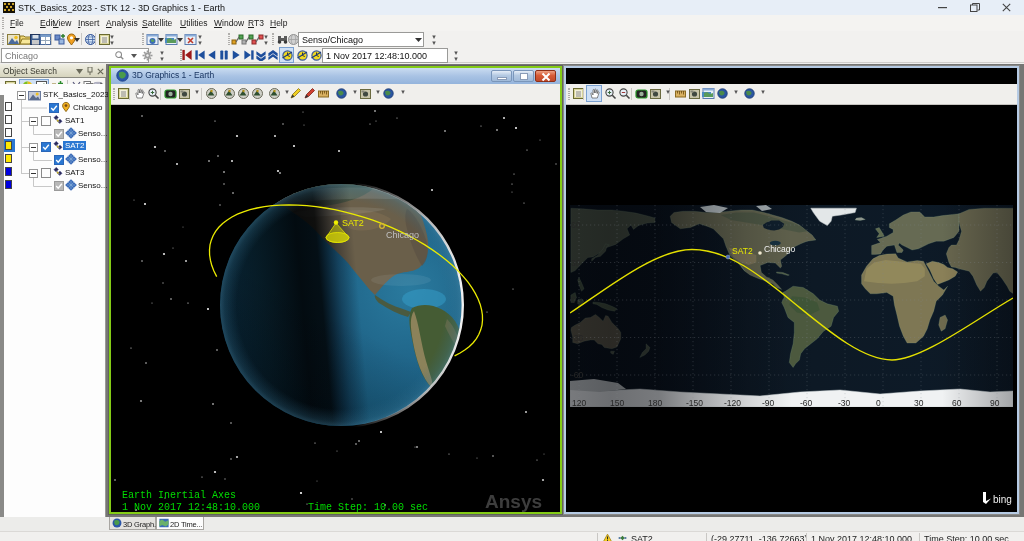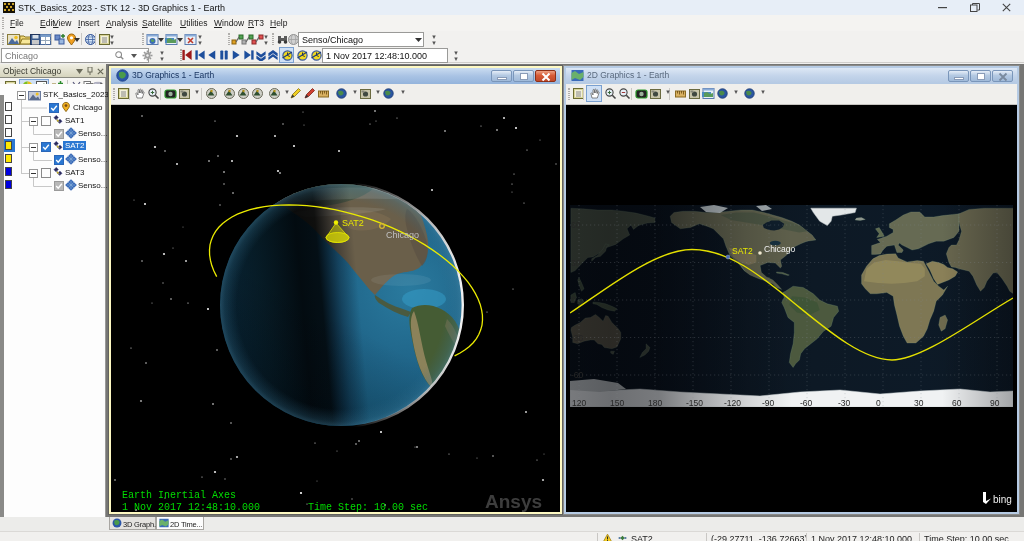--- a/index.html
+++ b/index.html
@@ -11,21 +11,21 @@
 .tsep{position:absolute;top:2px;width:1px;height:12px;background:#c9c7c4}
 .ovf{position:absolute;font-size:7px;color:#555;line-height:6px;text-align:center;width:8px}
 .handle{position:absolute;width:2px;height:12px;border-left:1px dotted #b0aeab;border-right:1px dotted #b0aeab}
 #main{position:absolute;left:0;top:64px;width:1024px;height:453px;background:#767674}
 #ob{position:absolute;left:0;top:0;width:106px;height:453px;background:#fdfdfd;border-right:1px solid #9a9a98}
 #obhead{position:absolute;left:0;top:0;width:106px;height:14px;background:linear-gradient(#f0efe4,#d6d4bd);font-size:8.5px;color:#3a3a30;border-bottom:1px solid #8a8a80}
 #obtool{position:absolute;left:0;top:14px;width:105px;height:19px;background:#f7f6f4;border-bottom:1px solid #e0deda}
 #obtree{position:absolute;left:0;top:20px;width:105px;height:420px;background:#fdfdfd;font-size:8px;color:#111}
 .leftstrip{position:absolute;left:0;top:31px;width:4px;height:422px;background:#8a8a88}
 .sw{position:absolute;left:5px;width:7px;height:9px;border:1px solid #444}
-#win3d{position:absolute;left:109px;top:2px;width:453px;height:448px;background:#000;border:2px solid #fef9c3;box-shadow:0 0 0 1px #62625f}
+#win3d{position:absolute;left:109px;top:2px;width:453px;height:448px;background:#000;border:2px solid #84cc16;box-shadow:0 0 0 1px #62625f}
 #win2d{position:absolute;left:564px;top:2px;width:455px;height:448px;background:#000;border:2px solid #b6cbe4;box-shadow:0 0 0 1px #8a8a88}
 .wtitle{position:absolute;left:0px;top:0px;right:0px;height:16px;font-size:8.5px}
 .wtool{position:absolute;left:0px;top:16px;right:0px;height:21px;background:#f0efec;border-bottom:1px solid #c6c4c0}
 .wcontent{position:absolute;left:0px;top:37px;right:0px;bottom:0px;background:#000;overflow:hidden}
 .wbtn3{position:absolute;top:2px;width:21px;height:12px;border:1px solid #7a96ba;border-radius:2px;background:linear-gradient(#e6eef8,#b4c9e2 45%,#a0bad9)}
 #tabs{position:absolute;left:0;top:517px;width:1024px;height:14px;background:#ececea;font-size:7.5px;color:#222;white-space:nowrap;letter-spacing:-0.2px}
 .tab{position:absolute;top:0;height:13px;border:1px solid #a8a6a2;border-top:none;line-height:12px}
 #status{position:absolute;left:0;top:531px;width:1024px;height:10px;background:#f1f0ee;border-top:1px solid #dbd9d6;font-size:9px;color:#222}
 .ssep{position:absolute;top:1px;width:1px;height:12px;background:#c9c7c4}
 </style></head><body>
@@ -254,21 +254,21 @@
       <line x1="6.5" y1="6.5" x2="8.8" y2="7.5" stroke="#333" stroke-width="1"></line>
       <path d="M1.5,9 L11,3" stroke="#1a3a7c" stroke-width="1.1"></path>
     </svg>
     <div class="abs" style="left:322px;top:1px;width:126px;height:15px;background:#fff;border:1px solid #9a9a98"></div>
     <span class="abs" style="left:326px;top:4px;font-size:9px;color:#111">1 Nov 2017 12:48:10.000</span>
     <div class="ovf" style="left:452px;top:3px">▾<br>▾</div>
   </div>
 <div id="main">
 <div id="ob">
       <div id="obhead">
-        <span class="abs" style="left:3px;top:2px">Object Chicago</span>
+        <span class="abs" style="left:3px;top:2px">Object Search</span>
         <svg class="abs" style="left:76px;top:5px" width="7" height="5" viewBox="0 0 7 5">
           <path d="M0,0 L7,0 L3.5,5 Z" fill="#6a6a5a"></path>
         </svg>
         <svg class="abs" style="left:87px;top:3px" width="6" height="8" viewBox="0 0 6 8">
           <rect x="1" y="0" width="4" height="5" fill="none" stroke="#6a6a5a"></rect>
           <line x1="3" y1="5" x2="3" y2="8" stroke="#6a6a5a"></line>
         </svg>
         <svg class="abs" style="left:97px;top:4px" width="7" height="7" viewBox="0 0 7 7">
           <path d="M0.8,0.8 L6.2,6.2 M6.2,0.8 L0.8,6.2" stroke="#6a6a5a" stroke-width="1.2"></path>
         </svg>
@@ -684,38 +684,20 @@
 <circle cx="225" cy="117.5" r="2.2" fill="#f0f000"></circle>
 <text x="231" y="121" font-family="Liberation Sans" font-size="9" fill="#e8e800">SAT2</text>
 <circle cx="271" cy="121" r="2.3" fill="none" stroke="#d8b830" stroke-width="1.3"></circle>
 <text x="275" y="133" font-family="Liberation Sans" font-size="9" fill="#c0c0c0">Chicago</text>
 <text x="11" y="393" font-family="Liberation Mono" font-size="10" fill="#00dd00">Earth Inertial Axes</text>
 <text x="11" y="405" font-family="Liberation Mono" font-size="10" fill="#00dd00">1 Nov 2017 12:48:10.000&nbsp;&nbsp;&nbsp;&nbsp;&nbsp;&nbsp;&nbsp;&nbsp;Time Step: 10.00 sec</text>
 <text x="374" y="403" font-family="Liberation Sans" font-size="19" font-weight="bold" fill="#3d3d3d">Ansys</text>
 </svg></div>
     </div>
 <div id="win2d">
-      <div class="wtitle" style="background:linear-gradient(#dde8f5,#c3d4ea 50%,#b4c9e3)">
-        <svg class="abs" style="left:5px;top:1px" width="13" height="13" viewBox="0 0 13 13">
-          <rect x="0.5" y="1" width="12" height="11" fill="#3a6ab8"></rect>
-          <path d="M0.5,4 L4,2 L8,5 L12.5,3 L12.5,8 L9,11 L4,9 L0.5,11 Z" fill="#6ab06a"></path>
-        </svg>
-        <span class="abs" style="left:21px;top:2px;color:#5a6a7e">2D Graphics 1 - Earth</span>
-        <div class="wbtn3" style="right:48px">
-          <div class="abs" style="left:5px;top:6px;width:10px;height:3px;background:#fff;border:1px solid #8a9cb8"></div>
-        </div>
-        <div class="wbtn3" style="right:26px">
-          <div class="abs" style="left:6px;top:2px;width:8px;height:7px;background:#fff;border:1px solid #8a9cb8"></div>
-        </div>
-        <div class="wbtn3" style="right:4px">
-          <svg class="abs" style="left:5px;top:1px" width="10" height="10" viewBox="0 0 10 10">
-            <path d="M1.5,1.5 L8.5,8.5 M8.5,1.5 L1.5,8.5" stroke="#7a8a9e" stroke-width="1.8"></path>
-          </svg>
-        </div>
-      </div>
       <div class="wtool">
         <div class="handle" style="left:2px;top:4px"></div>
         <div class="abs" style="left:20px;top:1px;width:16px;height:17px;background:#cfe0f5;border:1px solid #7aa0d0"></div>
         <svg style="position:absolute;left:6px;top:3px" width="13" height="13" viewBox="0 0 13 13">
           <rect x="1.5" y="1.5" width="10" height="10" fill="#d8d49a" stroke="#6a6a30"></rect>
           <rect x="3" y="3" width="7" height="7" fill="#f2efda"></rect>
           <line x1="4" y1="5" x2="9" y2="5" stroke="#888"></line>
           <line x1="4" y1="7" x2="9" y2="7" stroke="#888"></line>
           <line x1="4" y1="9" x2="9" y2="9" stroke="#888"></line>
         </svg>

